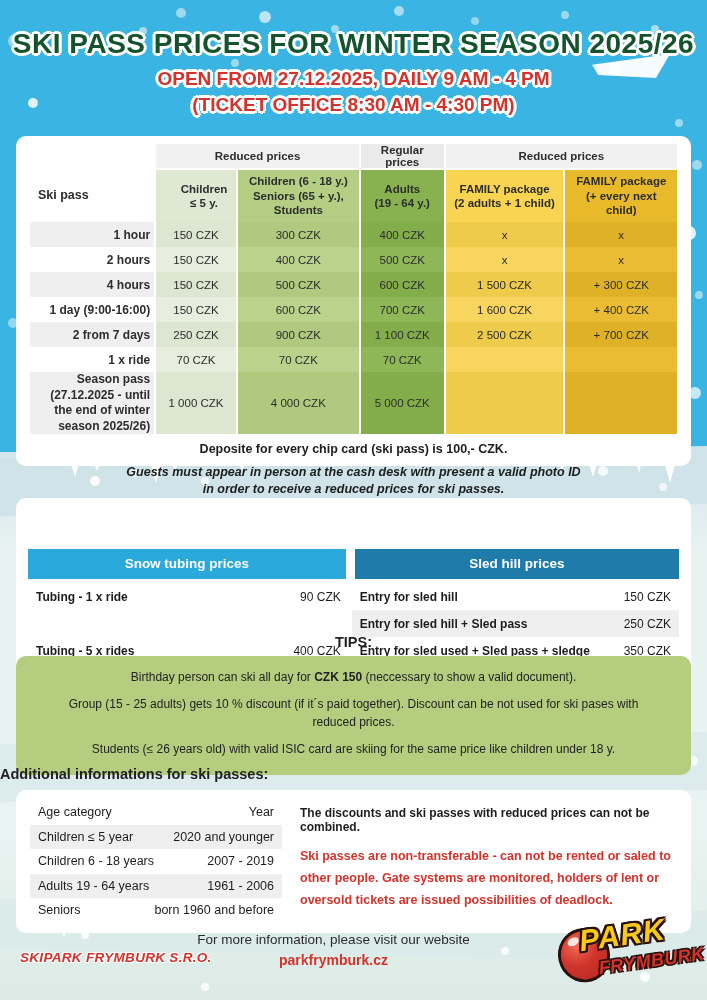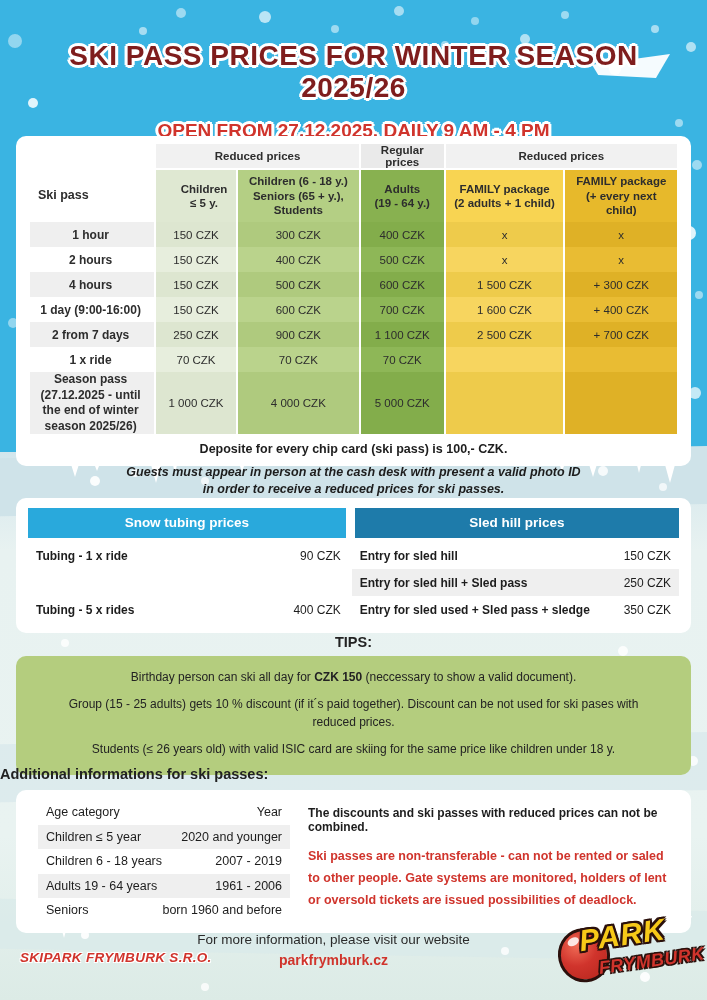--- a/index.html
+++ b/index.html
@@ -40,58 +40,58 @@
     202px 984px 0 1px rgba(255,255,255,.8);}
 
   .icicle-row{position:absolute;left:0;right:0;height:24px;}
   .row1{top:461px;} .row2{top:916px;}
   .ice{position:absolute;top:0;width:0;height:0;border-style:solid;border-color:#fff transparent transparent transparent;}
   .s1{border-width:16px 5px 0 5px;} .s2{border-width:10px 4px 0 4px;}
   .s3{border-width:22px 6px 0 6px;} .s4{border-width:12px 3px 0 3px;}
 
   
   .title-block{position:absolute;left:0;right:0;top:24px;text-align:center;}
-  .title{font-size:28px;font-weight:bold;letter-spacing:.5px;color:#7f1d1d;margin:16px;
+  .title{font-size:28px;font-weight:bold;letter-spacing:.5px;color:#14532d;margin:4px;
     text-shadow:-2px -2px 0 #fff,2px -2px 0 #fff,-2px 2px 0 #fff,2px 2px 0 #fff,-3px 0 0 #fff,3px 0 0 #fff,0 -3px 0 #fff,0 3px 0 #fff;}
   .subtitle{font-size:19px;font-weight:bold;color:#d0342c;margin-top:8px;
     text-shadow:-2px -2px 0 #fff,2px -2px 0 #fff,-2px 2px 0 #fff,2px 2px 0 #fff,-3px 0 0 #fff,3px 0 0 #fff,0 -3px 0 #fff,0 3px 0 #fff;}
   .subtitle.second{margin-top:4px;}
 
   
   .card{position:absolute;left:16px;right:16px;background:#fff;border-radius:10px;}
   .card-prices{top:136px;padding:8px 12px 8px;}
   .card-tubing{top:498px;padding:10px 12px;}
-  .card-additional{top:790px;padding:10px 22px;display:flex;gap:18px;}
+  .card-additional{top:790px;padding:10px 14px;display:flex;gap:18px;}
 
   
   table.prices{width:100%;border-collapse:separate;border-spacing:2px 0;table-layout:fixed;color:#2d2d2d;}
   table.prices td{vertical-align:middle;text-align:center;font-size:11.5px;padding:0 4px;}
   .group-row td{height:22px;font-size:12px;font-weight:bold;background:#f1f1f1;}
   .group-row td.blank{background:transparent;}
   .group-row td.mid{background:#eaeaea;}
   .group-row td{border-bottom:2px solid #fff;}
   .head-row td{height:52px;font-weight:bold;white-space:pre-line;line-height:1.25;}
   .head-row td.skipass{text-align:left;font-size:12.5px;padding-left:8px;white-space:normal;}
   .data-row td{height:25px;}
-  .data-row td.lbl{text-align:center;font-weight:bold;font-size:12px;padding-left:1px;}
+  .data-row td.lbl{text-align:right;font-weight:bold;font-size:12px;padding-left:1px;}
   .season td{height:58px;}
   .season td.lbl{line-height:1.3;white-space:normal;}
   tr.odd td.lbl, tr.odd td.blankcol{background:#efefef;}
   .c2{background:#e7eedd;} tr.odd .c2{background:#dde6d0;} .head-row .c2{background:#dfe8d2;padding-left:20px;}
   .c3{background:#bad38c;} tr.odd .c3{background:#afca7e;} .head-row .c3{background:#b4cf84;}
   .c4{background:#8eb757;} tr.odd .c4{background:#83ad4b;} .head-row .c4{background:#88b150;}
   .c5{background:#f7d55f;} tr.odd .c5{background:#eecb4b;} .head-row .c5{background:#f8d452;}
   .c6{background:#e9bc33;} tr.odd .c6{background:#dfb126;} .head-row .c6{background:#e7b92b;}
   .deposit{margin-top:8px;text-align:center;font-weight:bold;font-size:12.5px;color:#1d1d1d;padding-bottom:2px;}
 
   
   .guests-note{position:absolute;left:0;right:0;top:464px;text-align:center;font-weight:bold;font-size:12.5px;color:#1d1d1d;line-height:1.35;font-style:italic;}
 
   
-  .tube-head{display:flex;gap:9px;}
+  .tube-head{display:flex;gap:9px;margin-top:41px;}
   .tube-head>div{height:30px;line-height:30px;text-align:center;color:#fff;font-weight:bold;font-size:13.5px;}
   .tube-head-left{width:49.5%;background:#29a9dc;}
   .tube-head-right{width:50.5%;background:#1e7baa;}
   .tube-body{display:flex;gap:3px;margin-top:4px;}
   .tube-col{display:flex;flex-direction:column;}
   .tube-col-left{width:49.5%;} .tube-col-right{width:50.5%;}
   .tube-row{display:flex;justify-content:space-between;align-items:center;height:27px;padding:0 8px;font-size:12px;color:#1d1d1d;}
   .tube-row .t-lbl{font-weight:bold;}
   .tube-row.stripe{background:#efefef;}
 

